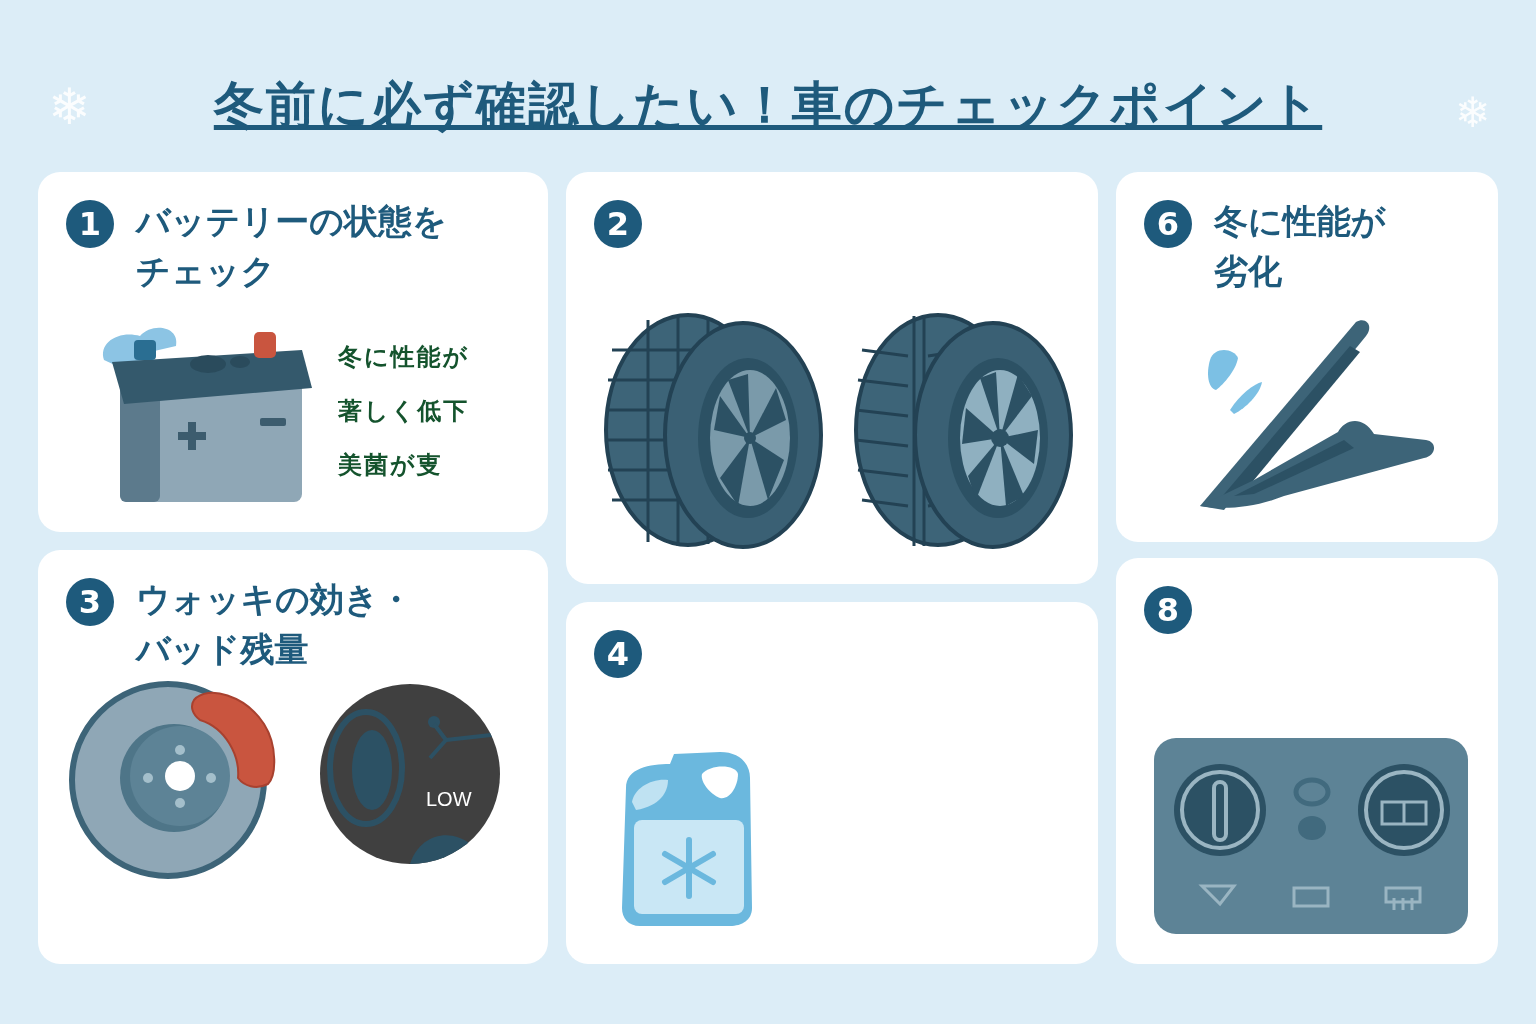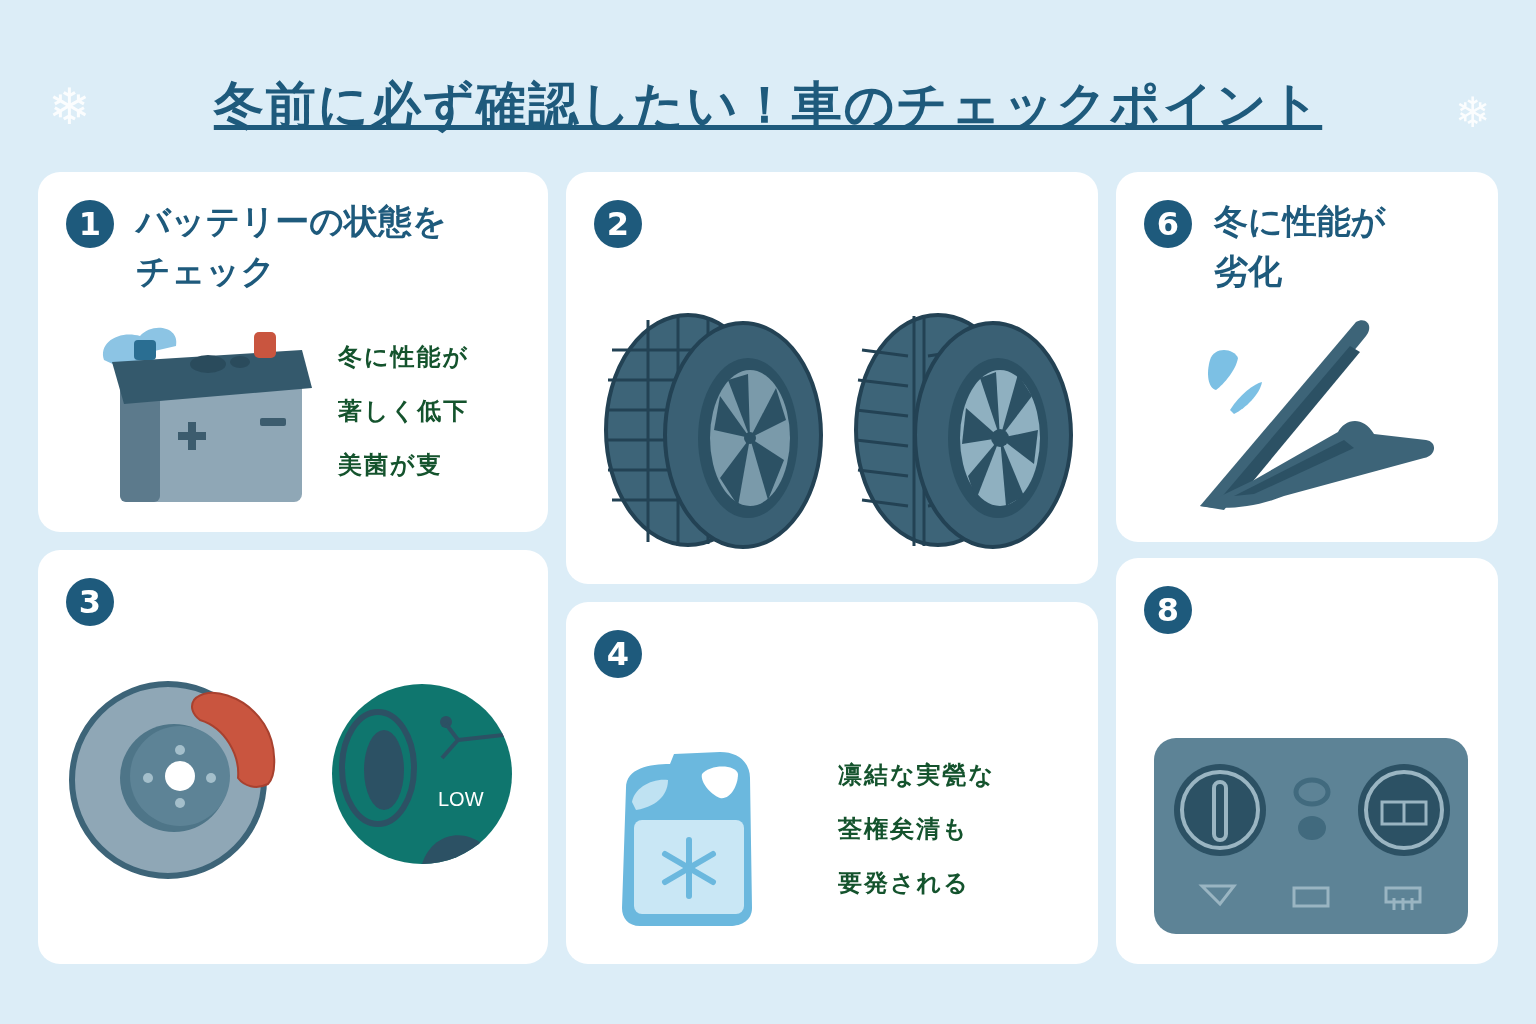--- a/index.html
+++ b/index.html
@@ -146,33 +146,35 @@
     <path d="M6 196 L162 12 C172 6 180 16 172 26 L30 200 Z" fill="#3d6478"></path>
     <path d="M20 196 L156 36 L166 42 L40 194 Z" fill="#2c5164"></path>
     <path d="M6 196 C30 200 60 198 90 186 L230 148 C242 146 244 132 232 130 L180 124 C168 104 150 110 144 122 L60 170 Z" fill="#3d6478"></path>
     <path d="M40 186 L150 130 L160 138 L60 184 Z" fill="#2c5164"></path>
   </svg>
 </div>
 
 <div class="card" style="left:38px;top:550px;width:510px;height:414px;">
   <div class="card-head">
     <div class="num-badge">3</div>
+    <div class="card-title">ウォッキの効き・
+バッド残量</div>
   </div>
   <svg style="left:30px;top:130px;" width="220" height="200" viewBox="0 0 220 200">
     <circle cx="100" cy="100" r="96" fill="#8fa7b6" stroke="#3d6478" stroke-width="6"></circle>
     <circle cx="106" cy="98" r="54" fill="#4e7588"></circle>
     <circle cx="112" cy="96" r="50" fill="#5d8396"></circle>
     <circle cx="112" cy="96" r="15" fill="#ffffff"></circle>
     <circle cx="112" cy="70" r="5" fill="#a4bfcb"></circle>
     <circle cx="112" cy="123" r="5" fill="#a4bfcb"></circle>
     <circle cx="80" cy="98" r="5" fill="#a4bfcb"></circle>
     <circle cx="143" cy="98" r="5" fill="#a4bfcb"></circle>
     <path d="M126 20 C140 4 178 16 196 44 C210 66 208 96 200 104 C188 110 176 106 170 98 C172 76 158 48 132 40 C124 34 122 26 126 20 Z" fill="#c9553f" stroke="#a8412f" stroke-width="2"></path>
   </svg>
-  <div style="position:absolute;left:294px;top:134px;width:180px;height:180px;border-radius:50%;background:#0f766e;overflow:hidden;">
+  <div style="position:absolute;left:282px;top:134px;width:180px;height:180px;border-radius:50%;background:#404040;overflow:hidden;">
     <svg style="left:0;top:0;" width="180" height="180" viewBox="0 0 180 180">
       <ellipse cx="46" cy="84" rx="36" ry="56" fill="none" stroke="#2c5164" stroke-width="6"></ellipse>
       <ellipse cx="52" cy="86" rx="20" ry="40" fill="#2c5164"></ellipse>
       <circle cx="114" cy="38" r="6" fill="#2c5164"></circle>
       <path d="M114 40 L126 56 L110 74 M126 56 L180 50" stroke="#2c5164" stroke-width="4" fill="none"></path>
       <path d="M90 180 C100 150 130 144 150 160 L160 180 Z" fill="#2c5164"></path>
     </svg>
     <span style="position:absolute;left:106px;top:104px;color:#fff;font-size:20px;font-family:'Liberation Sans',sans-serif;">LOW</span>
   </div>
 </div>
@@ -185,23 +187,20 @@
     <path d="M16 40 C16 20 40 16 60 16 L64 6 L110 4 C130 4 140 16 140 30 L142 160 C142 172 132 178 120 178 L30 178 C18 178 12 170 12 160 Z" fill="#6bb8de"></path>
     <path d="M92 26 C100 16 126 16 128 26 C128 38 120 52 110 50 C100 46 90 34 92 26 Z" fill="#ffffff"></path>
     <path d="M22 54 C24 40 42 30 58 32 C58 44 50 58 26 62 Z" fill="#bfe2f2"></path>
     <rect x="24" y="72" width="110" height="94" rx="8" fill="#c9e7f5"></rect>
     <g stroke="#6bb8de" stroke-width="6" stroke-linecap="round">
       <line x1="79" y1="92" x2="79" y2="148"></line>
       <line x1="55" y1="106" x2="103" y2="134"></line>
       <line x1="55" y1="134" x2="103" y2="106"></line>
     </g>
   </svg>
-  <div class="desc" style="left:272px;top:146px;">凛結な実甇な
-荃権矣清も
-要発される</div>
 </div>
 
 <div class="card" style="left:1116px;top:558px;width:382px;height:406px;">
   <div class="card-head">
     <div class="num-badge">8</div>
   </div>
   <div style="position:absolute;left:38px;top:180px;width:314px;height:196px;border-radius:22px;background:#5d8396;">
     <svg style="left:0;top:0;" width="314" height="196" viewBox="0 0 314 196">
       <circle cx="66" cy="72" r="46" fill="#2c5164"></circle>
       <circle cx="66" cy="72" r="38" fill="none" stroke="#9ab5c2" stroke-width="4"></circle>

